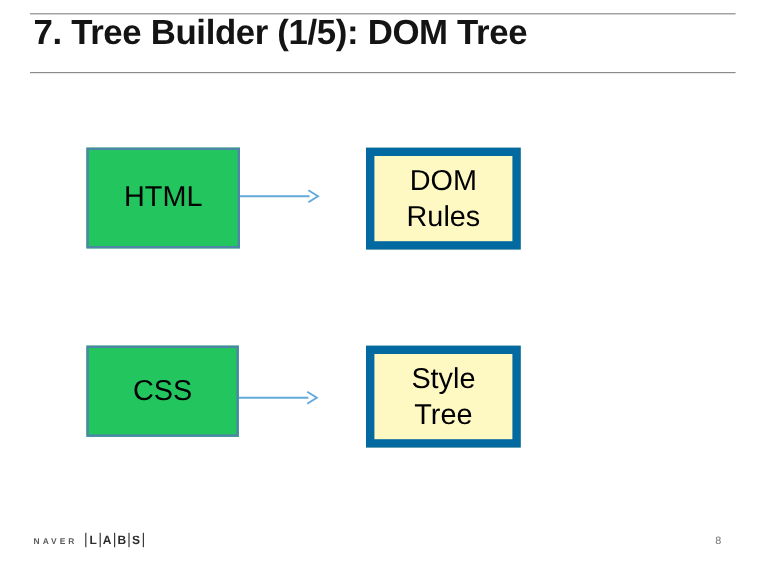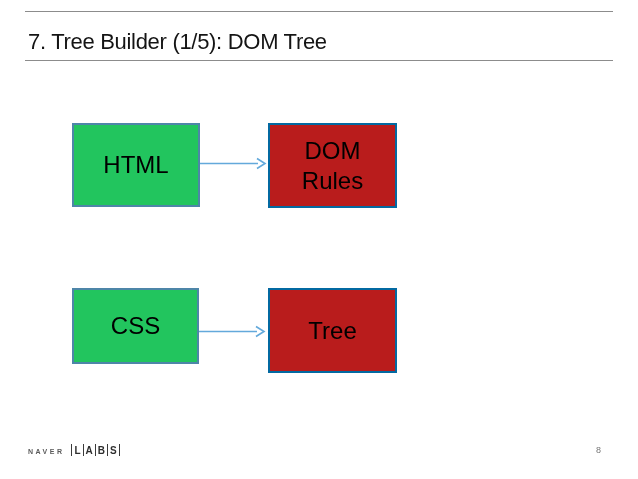--- a/index.html
+++ b/index.html
@@ -22,23 +22,23 @@
     left: 25px;
     width: 588px;
     height: 1px;
     background: #8c8c8c;
   }
   .rule-top { top: 11px; }
   .rule-bottom { top: 60px; }
   .slide-title {
     position: absolute;
     left: 28px;
-    top: 29px;
-    font-size: 22px;
-    font-weight: 400;
+    top: 12px;
+    font-size: 29px;
+    font-weight: 700;
     color: #141414;
     letter-spacing: -0.3px;
     white-space: nowrap;
   }
 
   
   .box {
     position: absolute;
     box-sizing: border-box;
     display: flex;
@@ -48,22 +48,23 @@
     text-align: center;
     font-size: 24px;
     color: #000000;
     line-height: 30px;
   }
   .box-source {
     background: #22c55e;
     border: 2px solid #4E86A8;
   }
   .box-target {
-    background: #b91c1c;
-    border: 2px solid #0369a1;
+    background: #fef9c3;
+    border: 7px solid #0369a1;
+    margin-left: 37px;
   }
   .html-box  { left: 72px;  top: 123px; width: 128px; height: 84px; }
   .dom-box   { left: 268px; top: 123px; width: 129px; height: 85px; }
   .css-box   { left: 72px;  top: 288px; width: 127px; height: 76px; }
   .style-box { left: 268px; top: 288px; width: 129px; height: 85px; }
 
   .arrow {
     position: absolute;
     width: 67px;
     height: 17px;
@@ -132,20 +133,21 @@
   </div>
 
   <div class="box box-source css-box">
     <span>CSS</span>
   </div>
   <svg class="arrow arrow-2" viewBox="0 0 67 17">
     <line x1="0" y1="8.5" x2="58" y2="8.5" stroke="#63A9DB" stroke-width="1.6"></line>
     <polyline points="57,3.5 65,8.5 57,13.5" fill="none" stroke="#63A9DB" stroke-width="1.6"></polyline>
   </svg>
   <div class="box box-target style-box">
+    <span>Style</span>
     <span>Tree</span>
   </div>
 
   <div class="footer-logo">
     <span class="brand-name">NAVER</span>
     <span class="labs-group">
       <span class="labs-bar"></span>
       <span class="labs-letter">L</span>
       <span class="labs-bar"></span>
       <span class="labs-letter">A</span>

